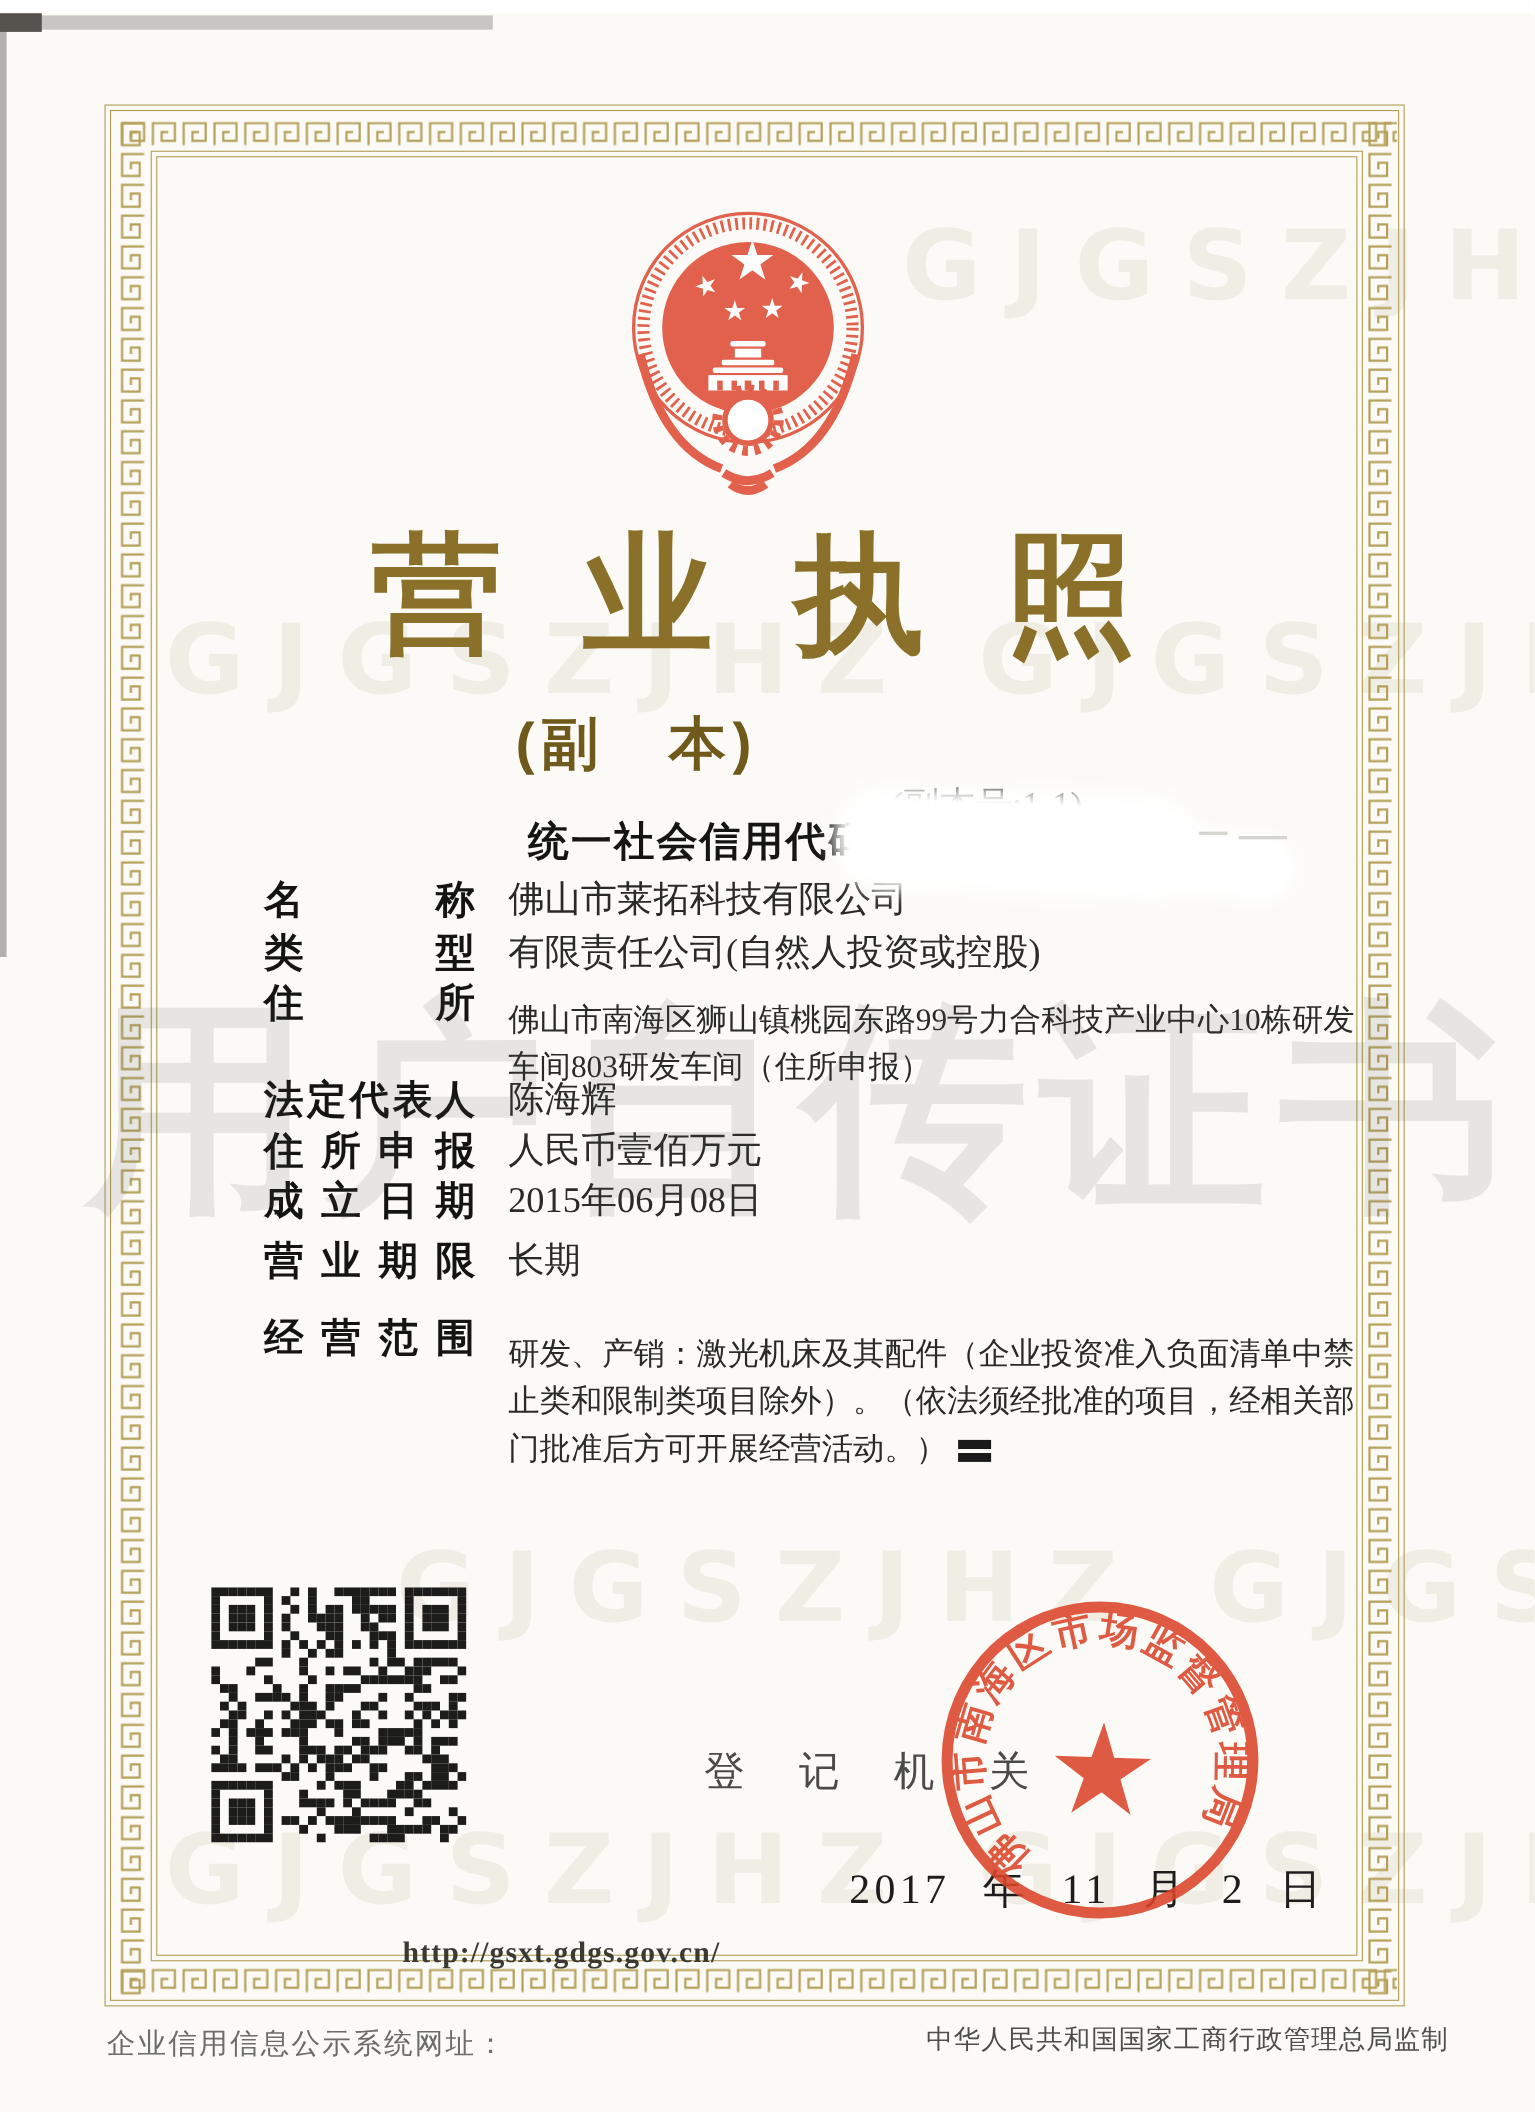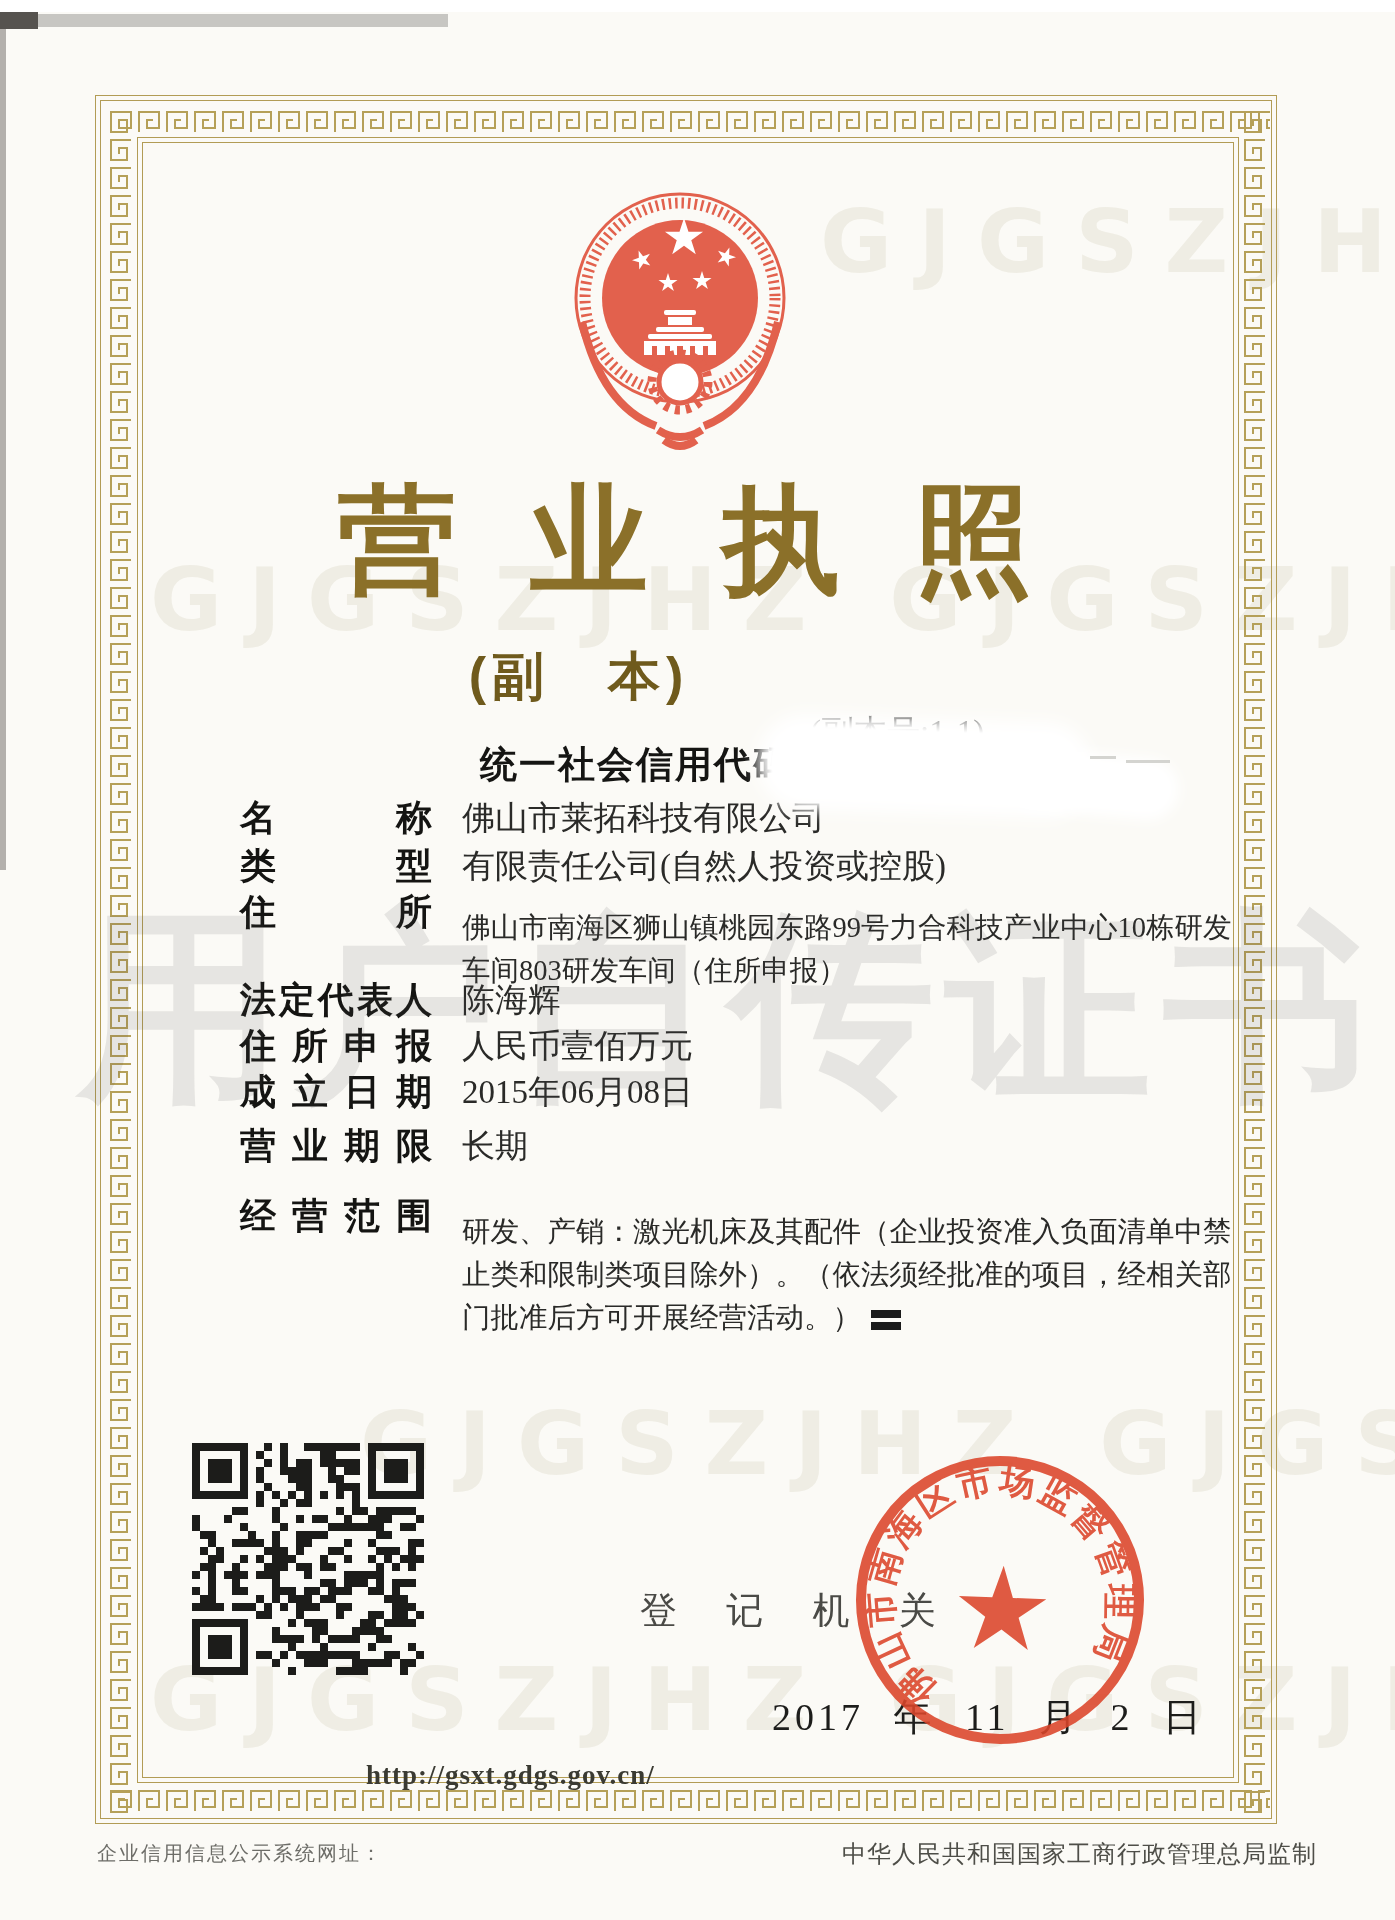--- a/index.html
+++ b/index.html
@@ -65,21 +65,21 @@
   .r-cap{top:1024px;} .r-date{top:1070px;} .r-term{top:1124px;} .r-scope{top:1194px;}
   .endmark{display:inline-block;width:30px;height:20px;margin-left:10px;vertical-align:middle;
     background:linear-gradient(#1a1a1a 0 8px,transparent 8px 12px,#1a1a1a 12px 20px);}
 
   
   .qr{position:absolute;left:192px;top:1443px;z-index:2;}
   .registrar{position:absolute;left:640px;top:1586px;z-index:2;font-size:37px;color:#4a4a46;letter-spacing:20px;}
   .issue-date{position:absolute;left:772px;top:1692px;z-index:3;font-size:38px;color:#1d1d1b;word-spacing:16px;letter-spacing:4px;}
   .seal{position:absolute;left:840px;top:1440px;width:320px;height:320px;z-index:5;}
   .site-url{position:absolute;left:366px;top:1760px;z-index:3;font-weight:700;font-size:27px;color:#3a3a32;letter-spacing:1px;}
-  .footer-left{position:absolute;left:97px;top:1840px;z-index:2;font-size:20px;color:#6d6d68;letter-spacing:2px;}
+  .footer-left{position:absolute;left:97px;top:1840px;z-index:2;font-size:26px;color:#6d6d68;letter-spacing:2px;}
   .footer-right{position:absolute;left:842px;top:1838px;z-index:2;font-size:24px;color:#4e4e48;letter-spacing:1px;}
 </style>
 </head>
 <body>
 
 <div class="scan-top-white"></div>
 <div class="scan-top"></div>
 <div class="scan-top-dark"></div>
 <div class="scan-left"></div>
 

